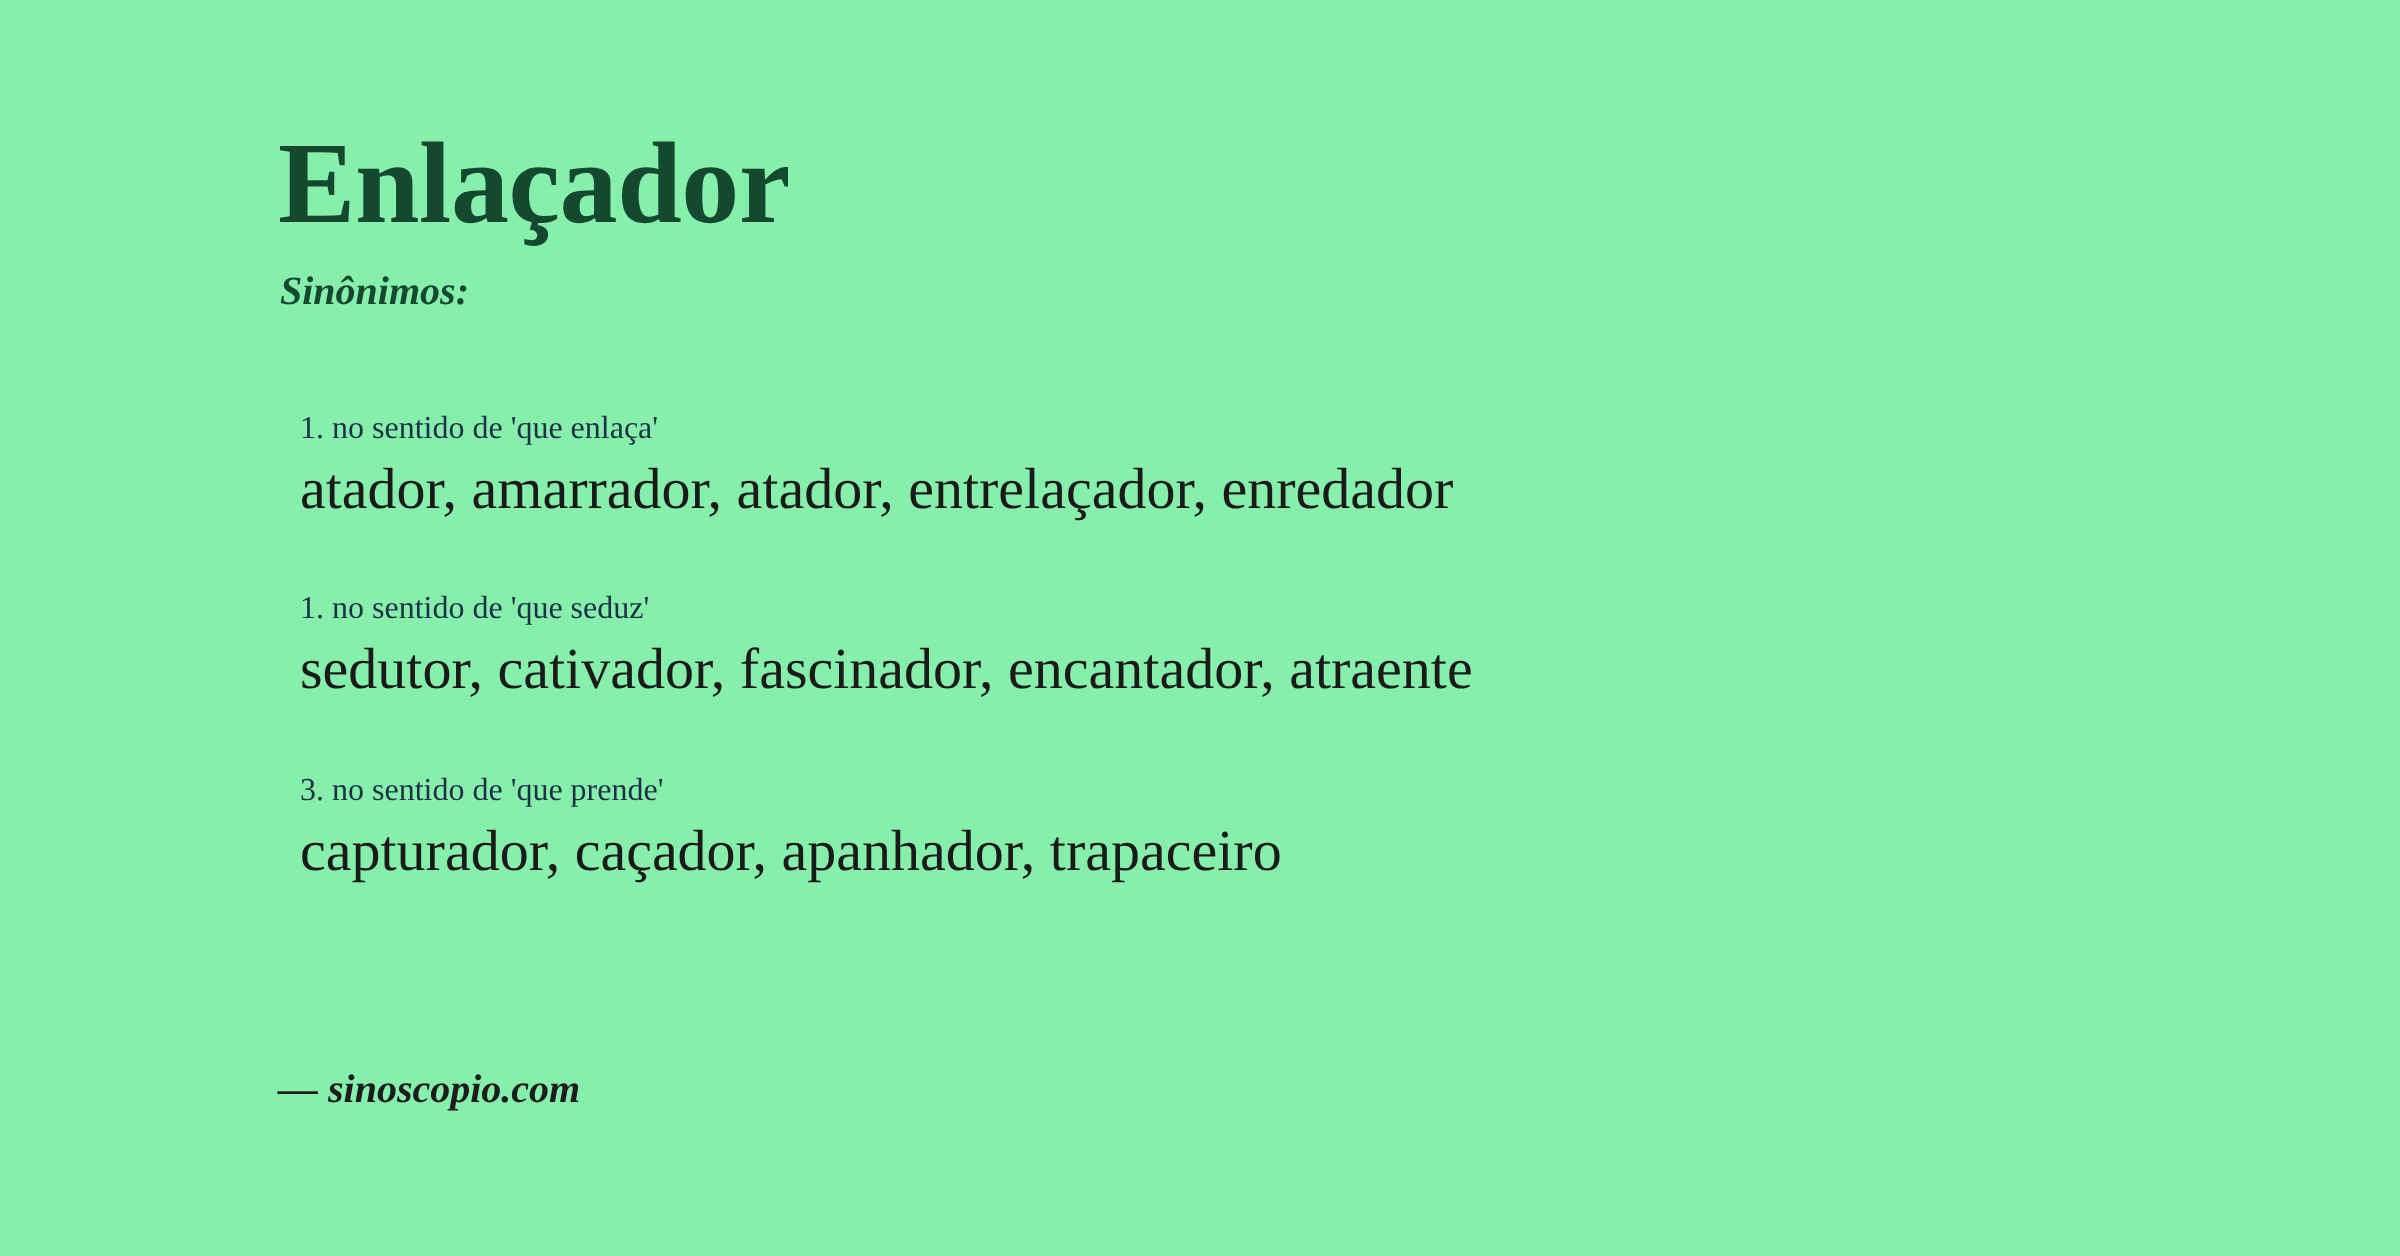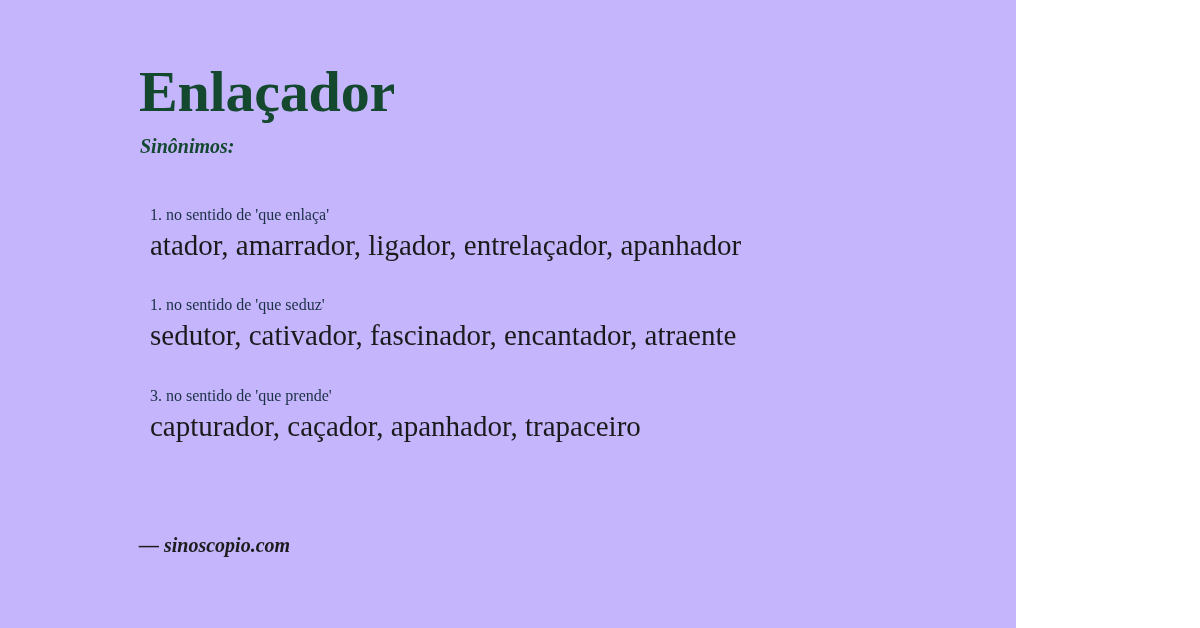--- a/index.html
+++ b/index.html
@@ -9,25 +9,25 @@
   }
   body {
     width: 1200px;
     height: 628px;
     overflow: hidden;
     font-family: "Liberation Serif", "DejaVu Serif", serif;
     -webkit-font-smoothing: antialiased;
   }
   .card {
     position: relative;
-    width: 1016px;
+    width: 1200px;
     height: 628px;
     box-sizing: border-box;
     padding: 0 0 0 139px;
-    background: #c4b5fd;
+    background: #86efac;
   }
   .title {
     position: absolute;
     left: 139px;
     top: 62px;
     margin: 0;
     font-family: "Liberation Serif", "DejaVu Serif", serif;
     font-weight: bold;
     font-size: 58px;
     line-height: 1.02;
@@ -96,21 +96,21 @@
 <div class="card">
 
   <h1 class="title">Enlaçador</h1>
 
   <div class="subtitle">Sinônimos:</div>
 
   <div class="senses">
 
     <div class="sense">
       <div class="sense-label">1. no sentido de 'que enlaça'</div>
-      <div class="sense-words">atador, amarrador, ligador, entrelaçador, apanhador</div>
+      <div class="sense-words">atador, amarrador, atador, entrelaçador, enredador</div>
     </div>
 
     <div class="sense">
       <div class="sense-label">1. no sentido de 'que seduz'</div>
       <div class="sense-words">sedutor, cativador, fascinador, encantador, atraente</div>
     </div>
 
     <div class="sense">
       <div class="sense-label">3. no sentido de 'que prende'</div>
       <div class="sense-words">capturador, caçador, apanhador, trapaceiro</div>

